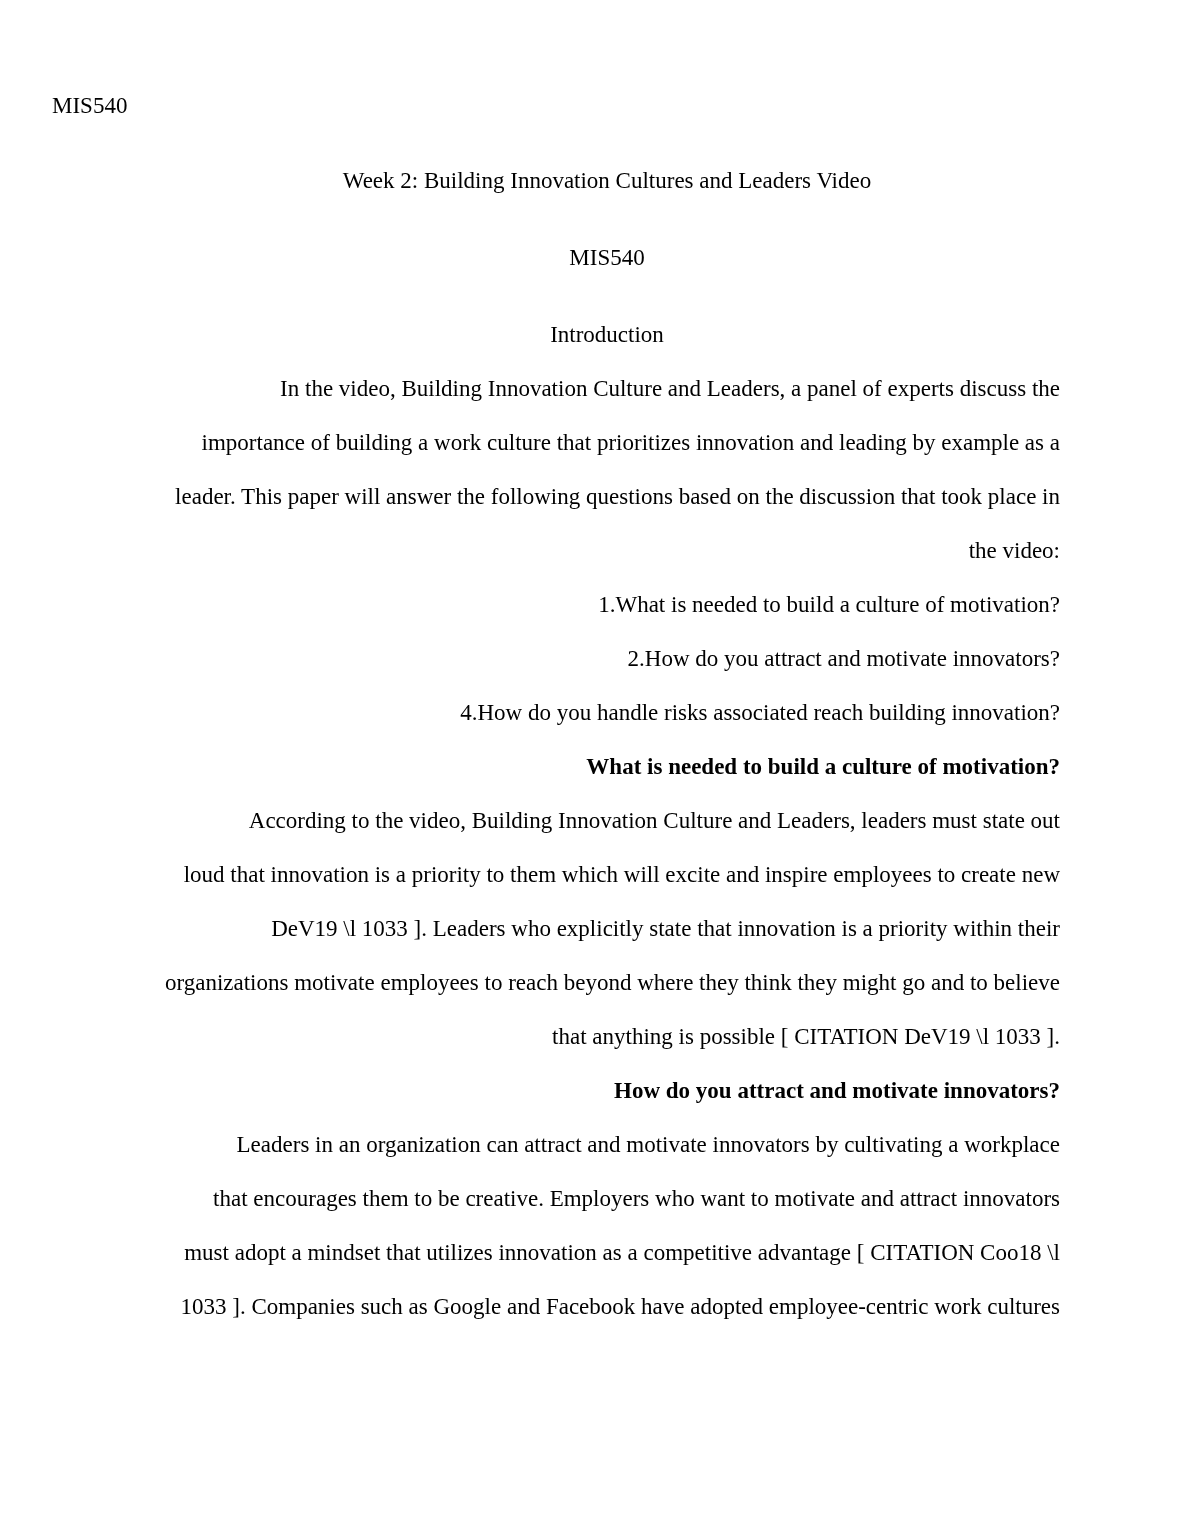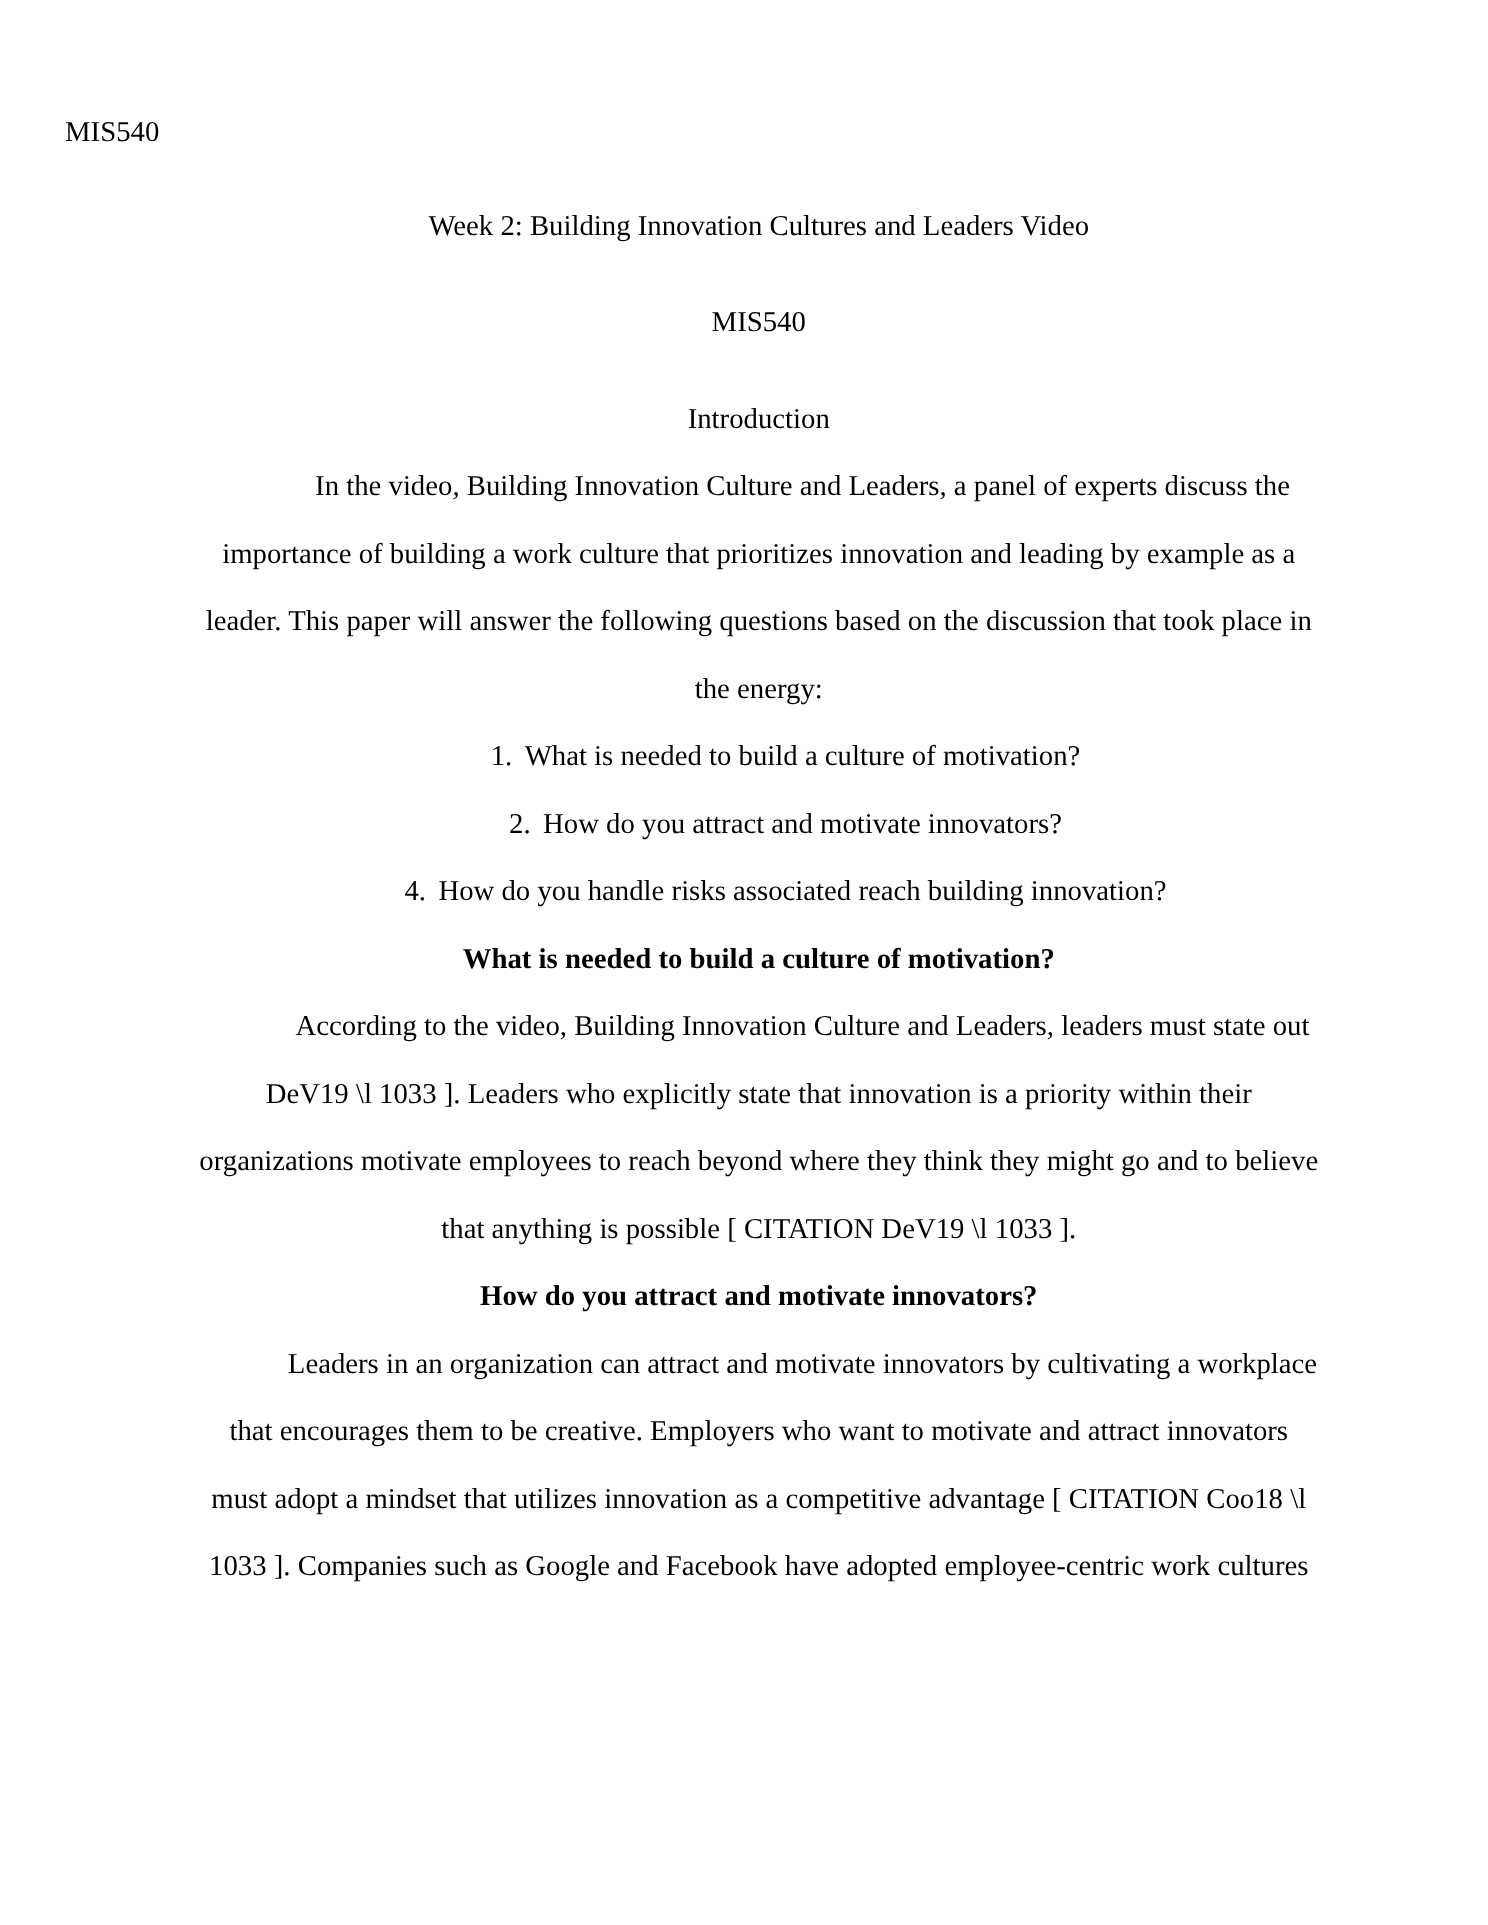--- a/index.html
+++ b/index.html
@@ -24,47 +24,48 @@
   .content {
     position: absolute;
     left: 154px;
     top: 154px;
     width: 906px;
   }
   .line {
     height: 54px;
     line-height: 54px;
     white-space: nowrap;
-    text-align: center;
+    text-align: right;
   }
   .line.center { text-align: center; }
   .line.gap { margin-top: 23px; }
   .line.indent { text-indent: 70px; }
   .line.bold { font-weight: bold; }
   .line.list { padding-left: 33px; }
   .list-num { display: inline-block; width: 37px; }
 </style>
 </head>
 <body>
 
 <div class="page">
   <div class="running-header">MIS540</div>
   <div class="content" id="doc-content">
       <div class="line center">Week 2: Building Innovation Cultures and Leaders Video</div>
       <div class="line center gap">MIS540</div>
       <div class="line center gap">Introduction</div>
       <div class="line indent">In the video, Building Innovation Culture and Leaders, a panel of experts discuss the</div>
       <div class="line">importance of building a work culture that prioritizes innovation and leading by example as a</div>
       <div class="line">leader. This paper will answer the following questions based on the discussion that took place in</div>
-      <div class="line">the energy:</div>
+      <div class="line">the video:</div>
       <div class="line list"><span class="list-num">1.</span><span>What is needed to build a culture of motivation?</span></div>
       <div class="line list"><span class="list-num">2.</span><span>How do you attract and motivate innovators?</span></div>
       <div class="line list"><span class="list-num">4.</span><span>How do you handle risks associated reach building innovation?</span></div>
       <div class="line bold">What is needed to build a culture of motivation?</div>
       <div class="line indent">According to the video, Building Innovation Culture and Leaders, leaders must state out</div>
+      <div class="line">loud that innovation is a priority to them which will excite and inspire employees to create new</div>
       <div class="line">DeV19 \l 1033 ]. Leaders who explicitly state that innovation is a priority within their</div>
       <div class="line">organizations motivate employees to reach beyond where they think they might go and to believe</div>
       <div class="line">that anything is possible [ CITATION DeV19 \l 1033 ].</div>
       <div class="line bold">How do you attract and motivate innovators?</div>
       <div class="line indent">Leaders in an organization can attract and motivate innovators by cultivating a workplace</div>
       <div class="line">that encourages them to be creative. Employers who want to motivate and attract innovators</div>
       <div class="line">must adopt a mindset that utilizes innovation as a competitive advantage [ CITATION Coo18 \l</div>
       <div class="line">1033 ]. Companies such as Google and Facebook have adopted employee-centric work cultures</div>
     </div>
 </div>

